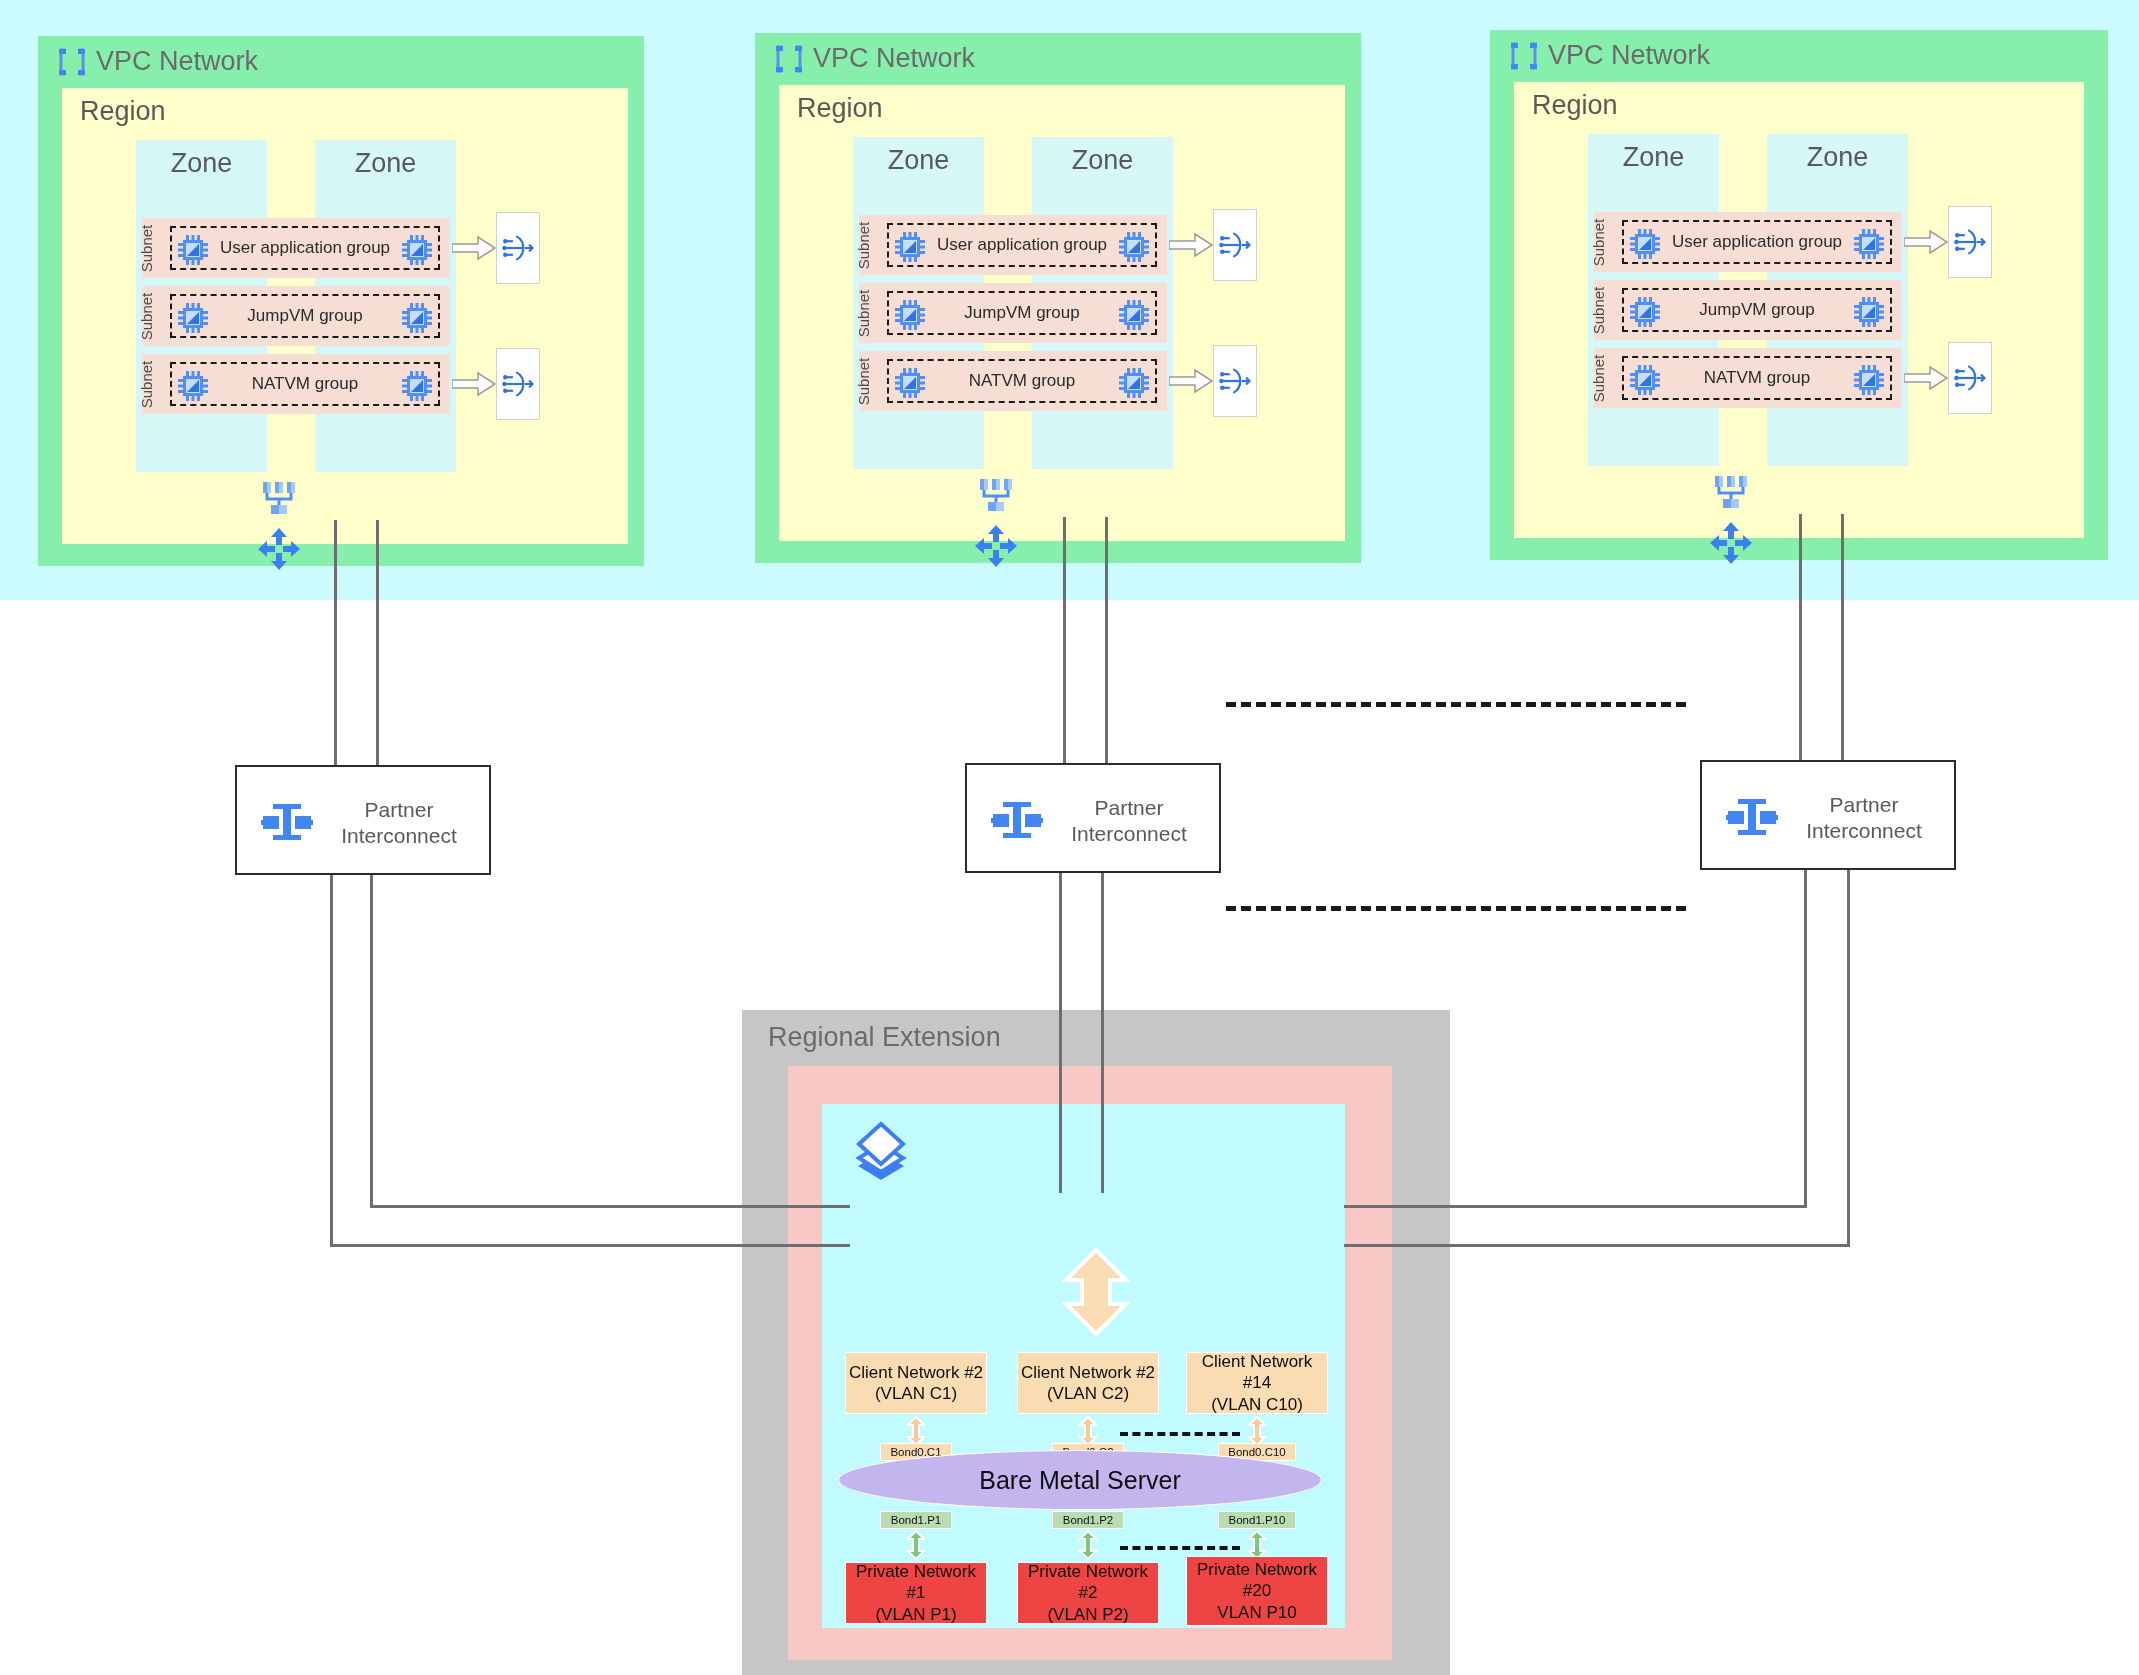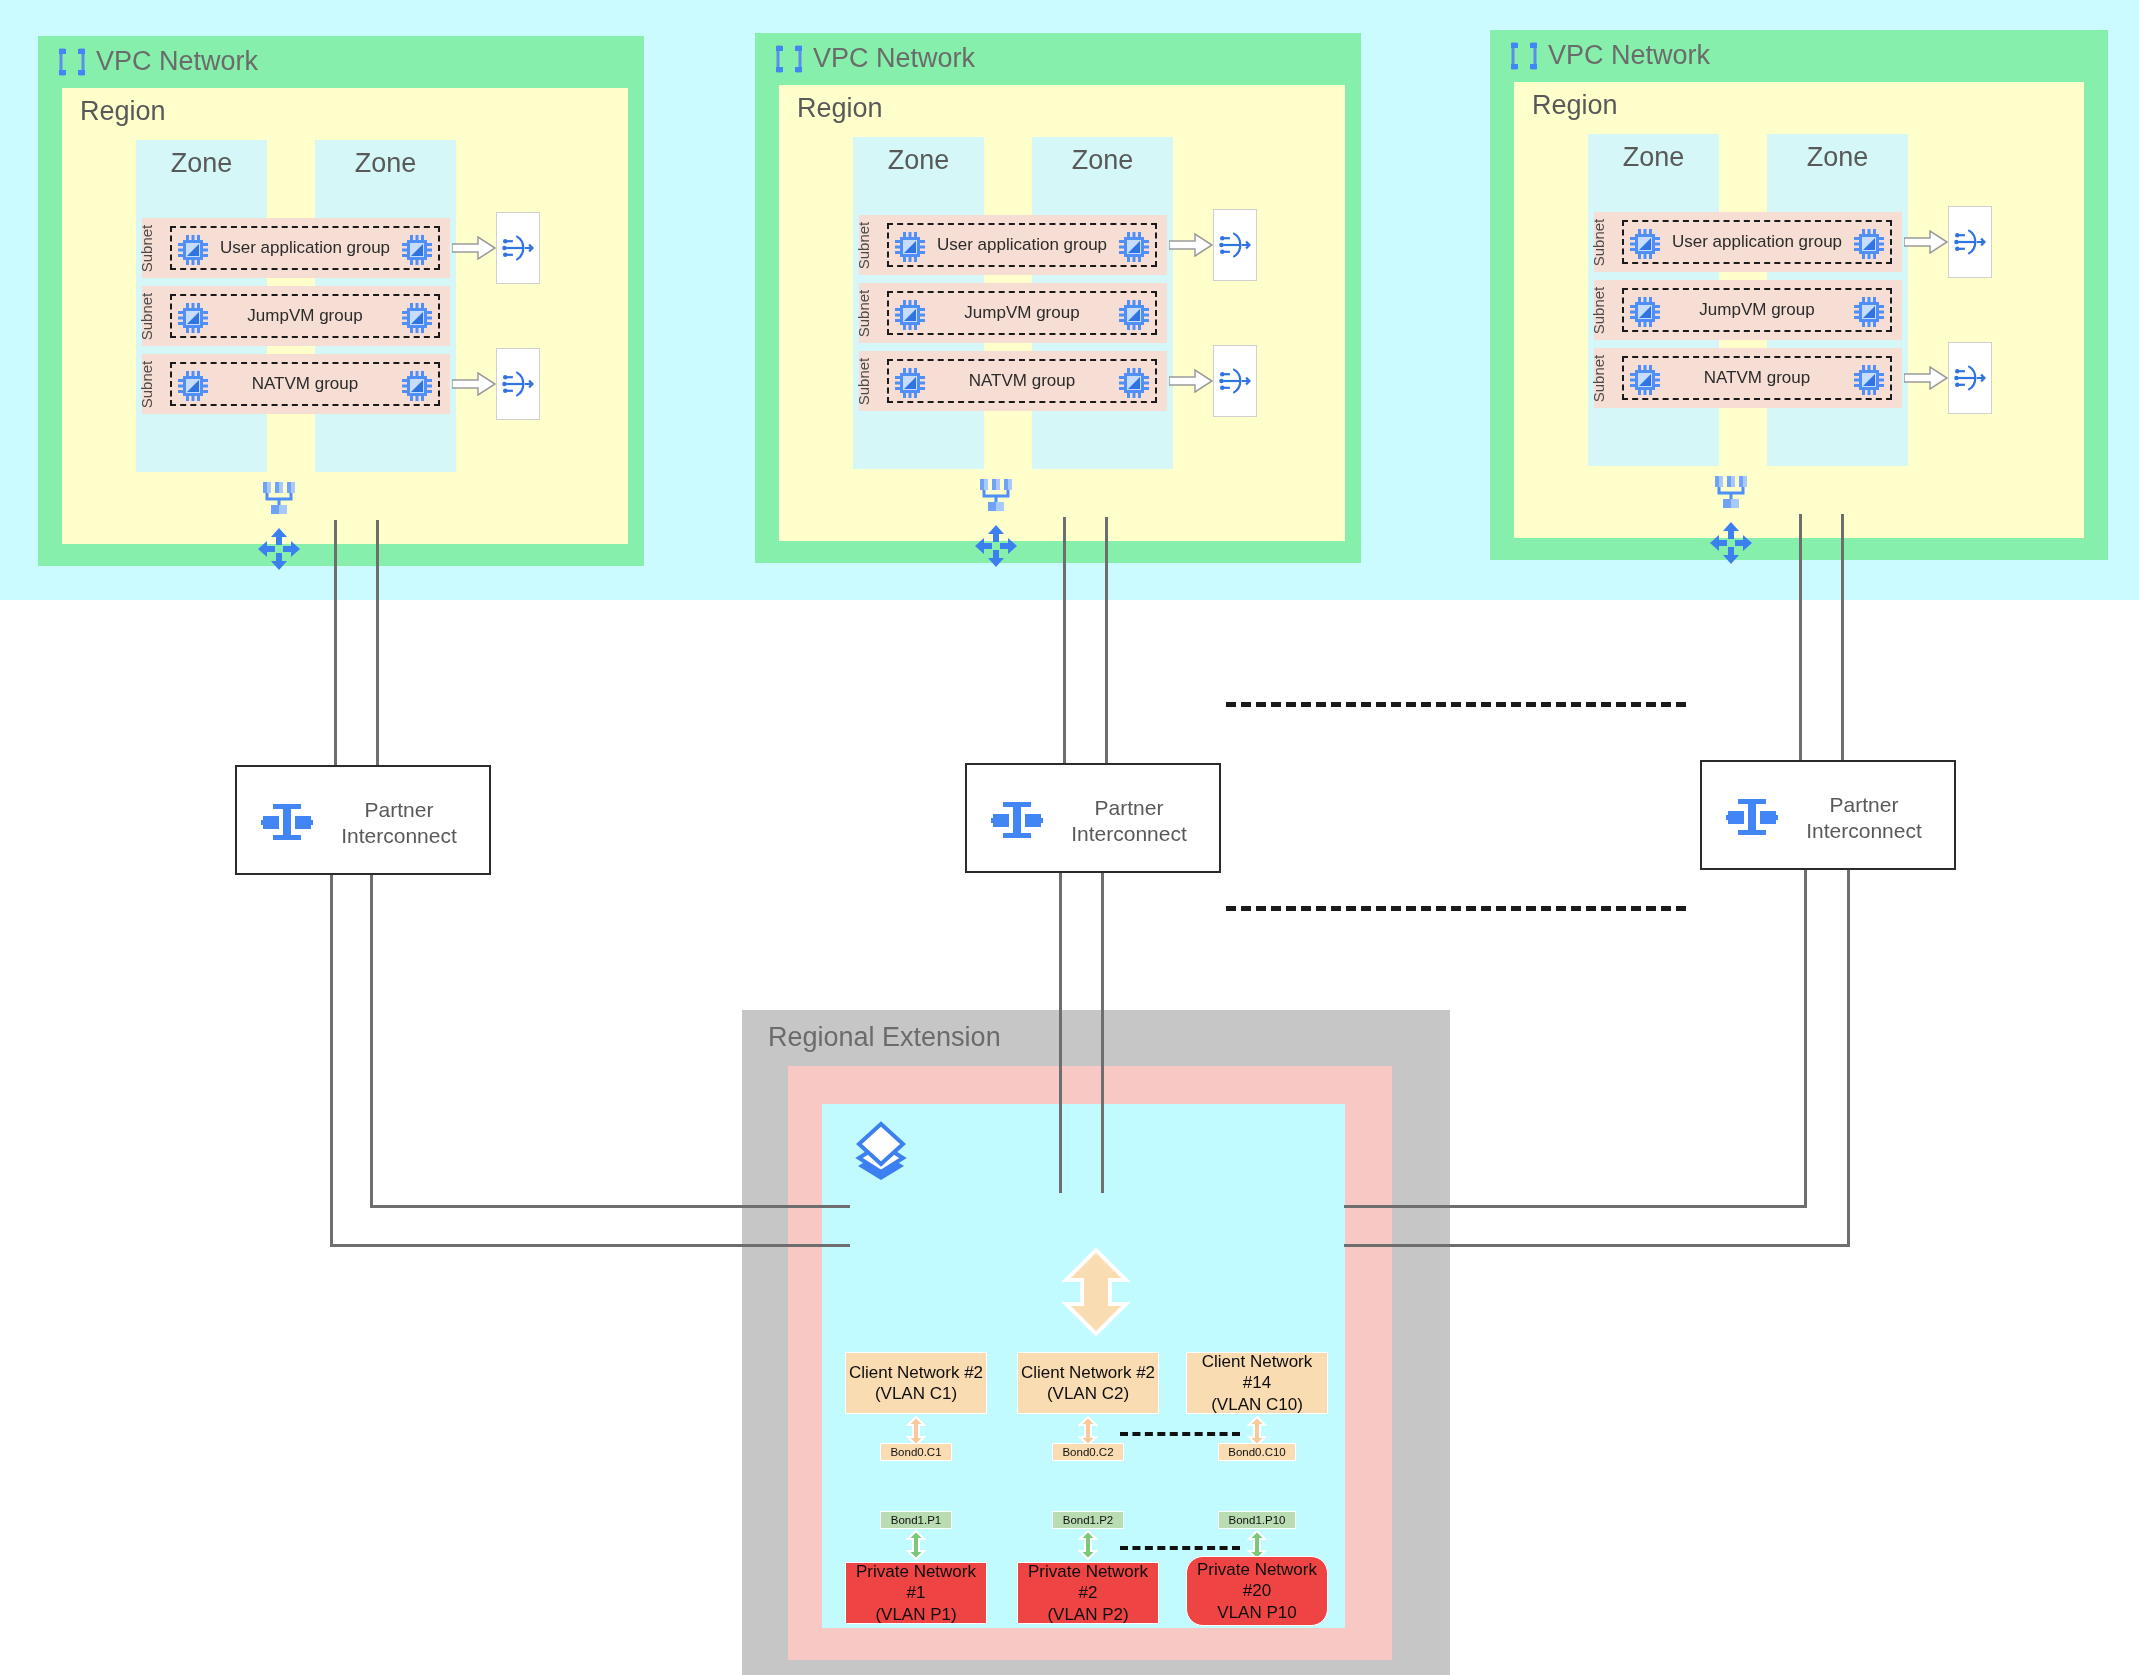--- a/index.html
+++ b/index.html
@@ -950,20 +950,23 @@
     <svg viewBox="0 0 20 30" width="20" height="30">
         <path d="M10 1 L18 9 H13 V21 H18 L10 29 L2 21 H7 V9 H2 Z" fill="#f8c99a" stroke="#ffffff" stroke-width="2"></path>
       </svg>
   </div>
   <div class="abs dots-small" style="left:1120px;top:1432px;width:120px;"></div>
 
   <div class="abs bondtag" style="left:880px;top:1443px;width:72px;height:18px;line-height:16px;">Bond0.C1</div>
   <div class="abs bondtag" style="left:1052px;top:1443px;width:72px;height:18px;line-height:16px;">Bond0.C2</div>
   <div class="abs bondtag" style="left:1218px;top:1443px;width:78px;height:18px;line-height:16px;">Bond0.C10</div>
 
+  <div class="abs bms flex-c" style="left:838px;top:1450px;width:484px;height:60px;">
+    <span class="bms-label">Bare Metal Server</span>
+  </div>
 
   <div class="abs bondtag green" style="left:880px;top:1511px;width:72px;height:18px;line-height:16px;">Bond1.P1</div>
   <div class="abs bondtag green" style="left:1052px;top:1511px;width:72px;height:18px;line-height:16px;">Bond1.P2</div>
   <div class="abs bondtag green" style="left:1218px;top:1511px;width:78px;height:18px;line-height:16px;">Bond1.P10</div>
 
   <div class="abs" style="left:906px;top:1530px;width:20px;height:30px;">
     <svg viewBox="0 0 20 30" width="20" height="30">
         <path d="M10 1 L18 9 H13 V21 H18 L10 29 L2 21 H7 V9 H2 Z" fill="#7bc87b" stroke="#ffffff" stroke-width="2"></path>
       </svg>
   </div>
@@ -984,21 +987,21 @@
       <div>Private Network #1</div>
       <div>(VLAN P1)</div>
     </div>
   </div>
   <div class="abs pnet flex-col-c" style="left:1017px;top:1562px;width:142px;height:62px;">
     <div class="netlabel">
       <div>Private Network #2</div>
       <div>(VLAN P2)</div>
     </div>
   </div>
-  <div class="abs pnet flex-col-c" style="left:1186px;top:1556px;width:142px;height:70px;border-radius:17px;">
+  <div class="abs pnet flex-col-c" style="left:1186px;top:1556px;width:142px;height:70px;">
     <div class="netlabel">
       <div>Private Network</div>
       <div>#20</div>
       <div>VLAN P10</div>
     </div>
   </div>
 
 </div>
 
 </body></html>

